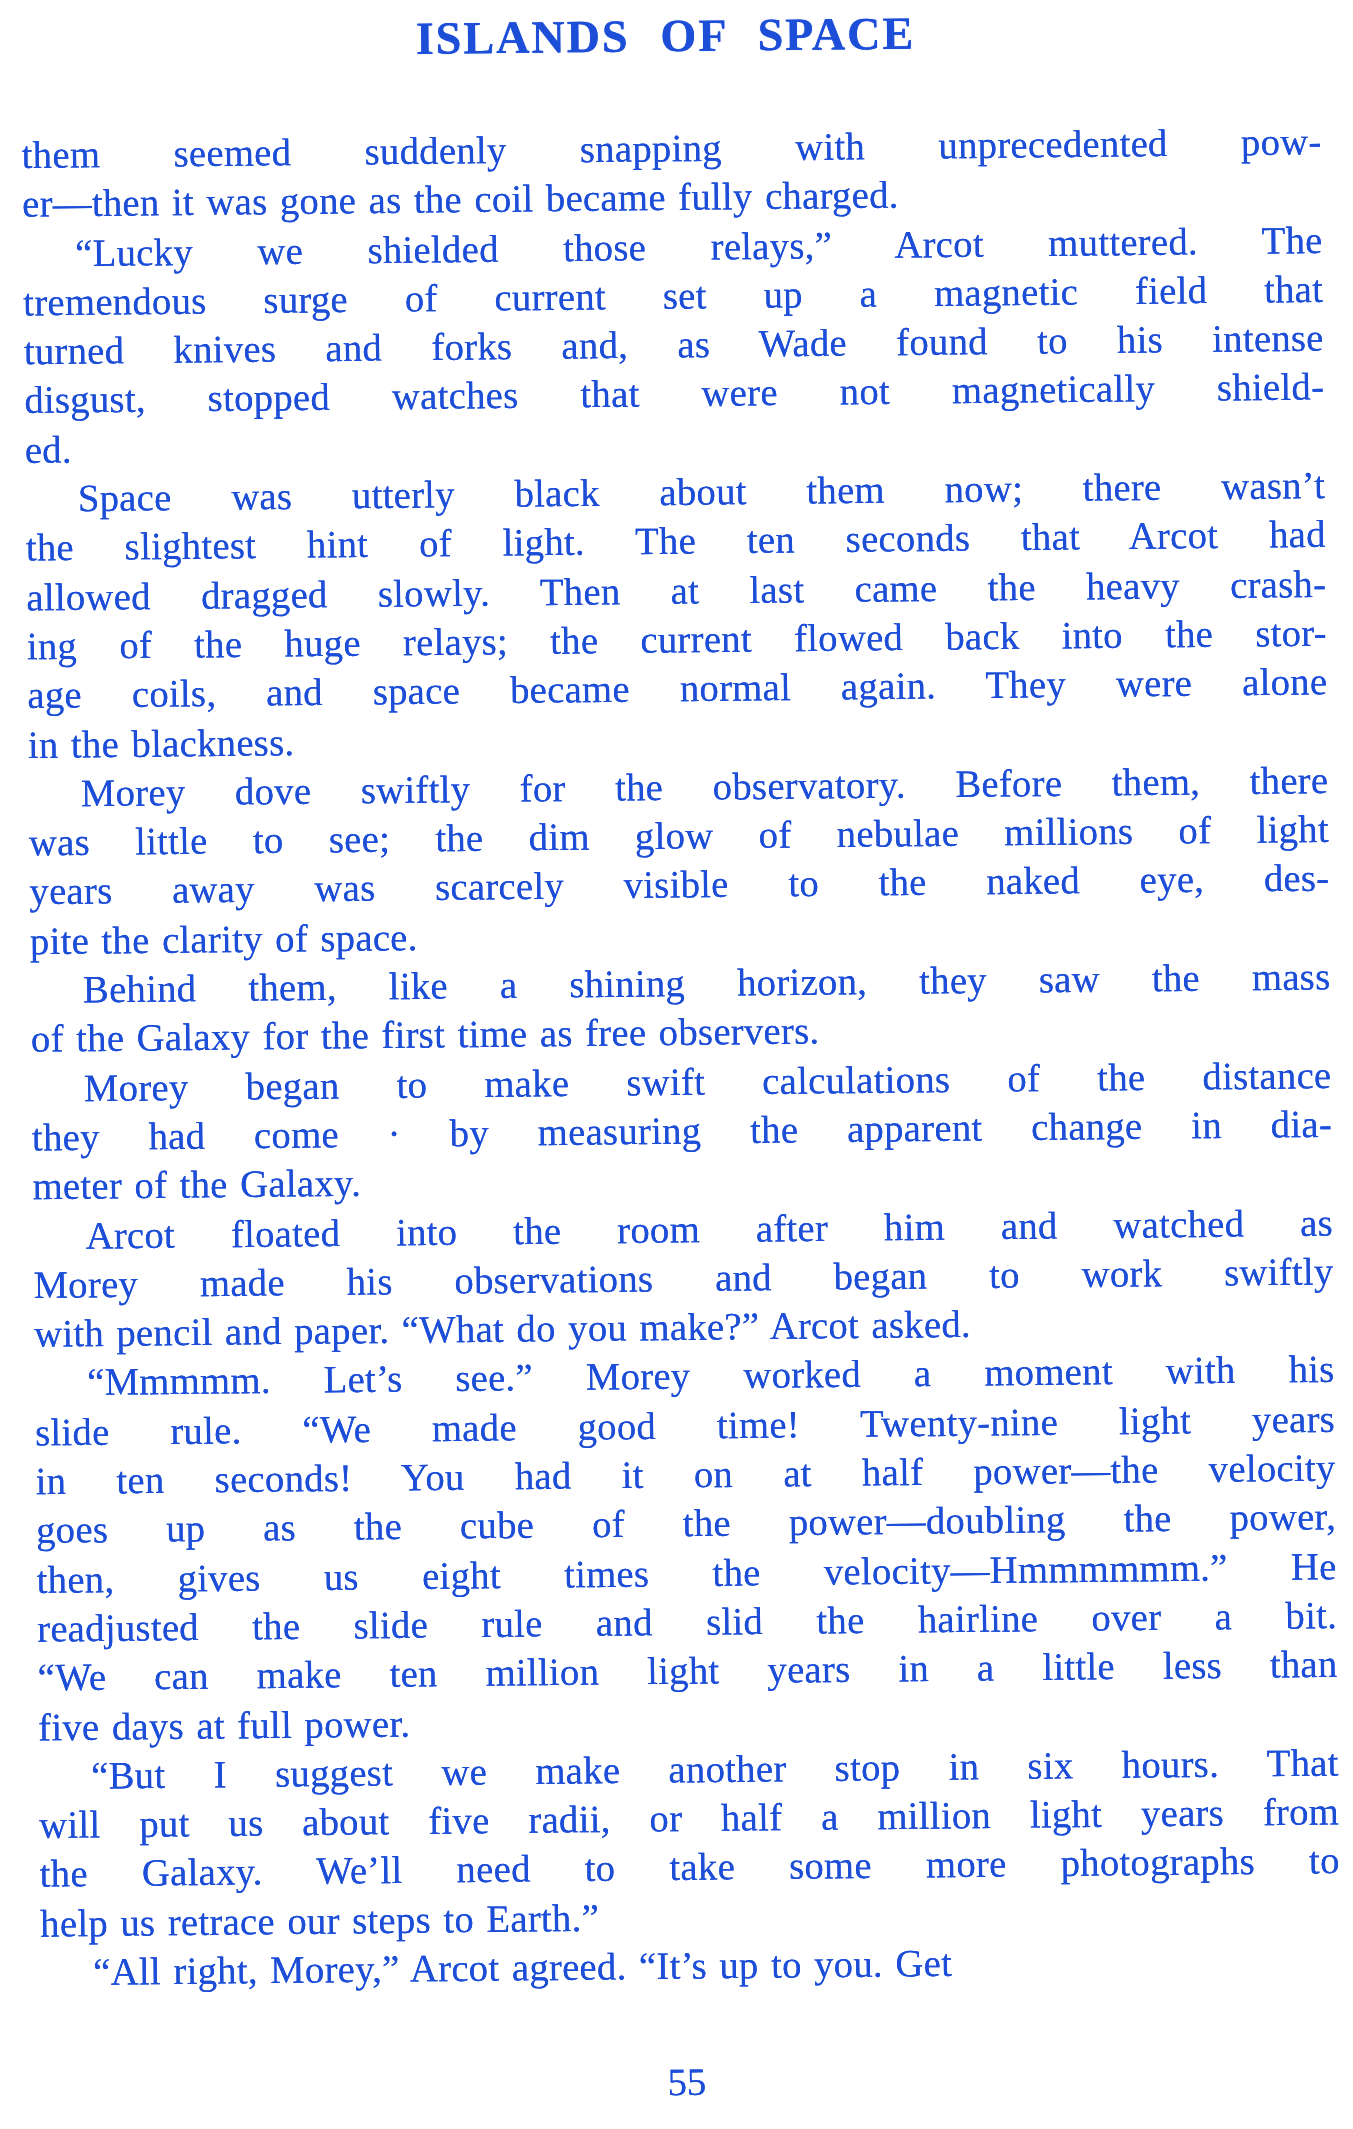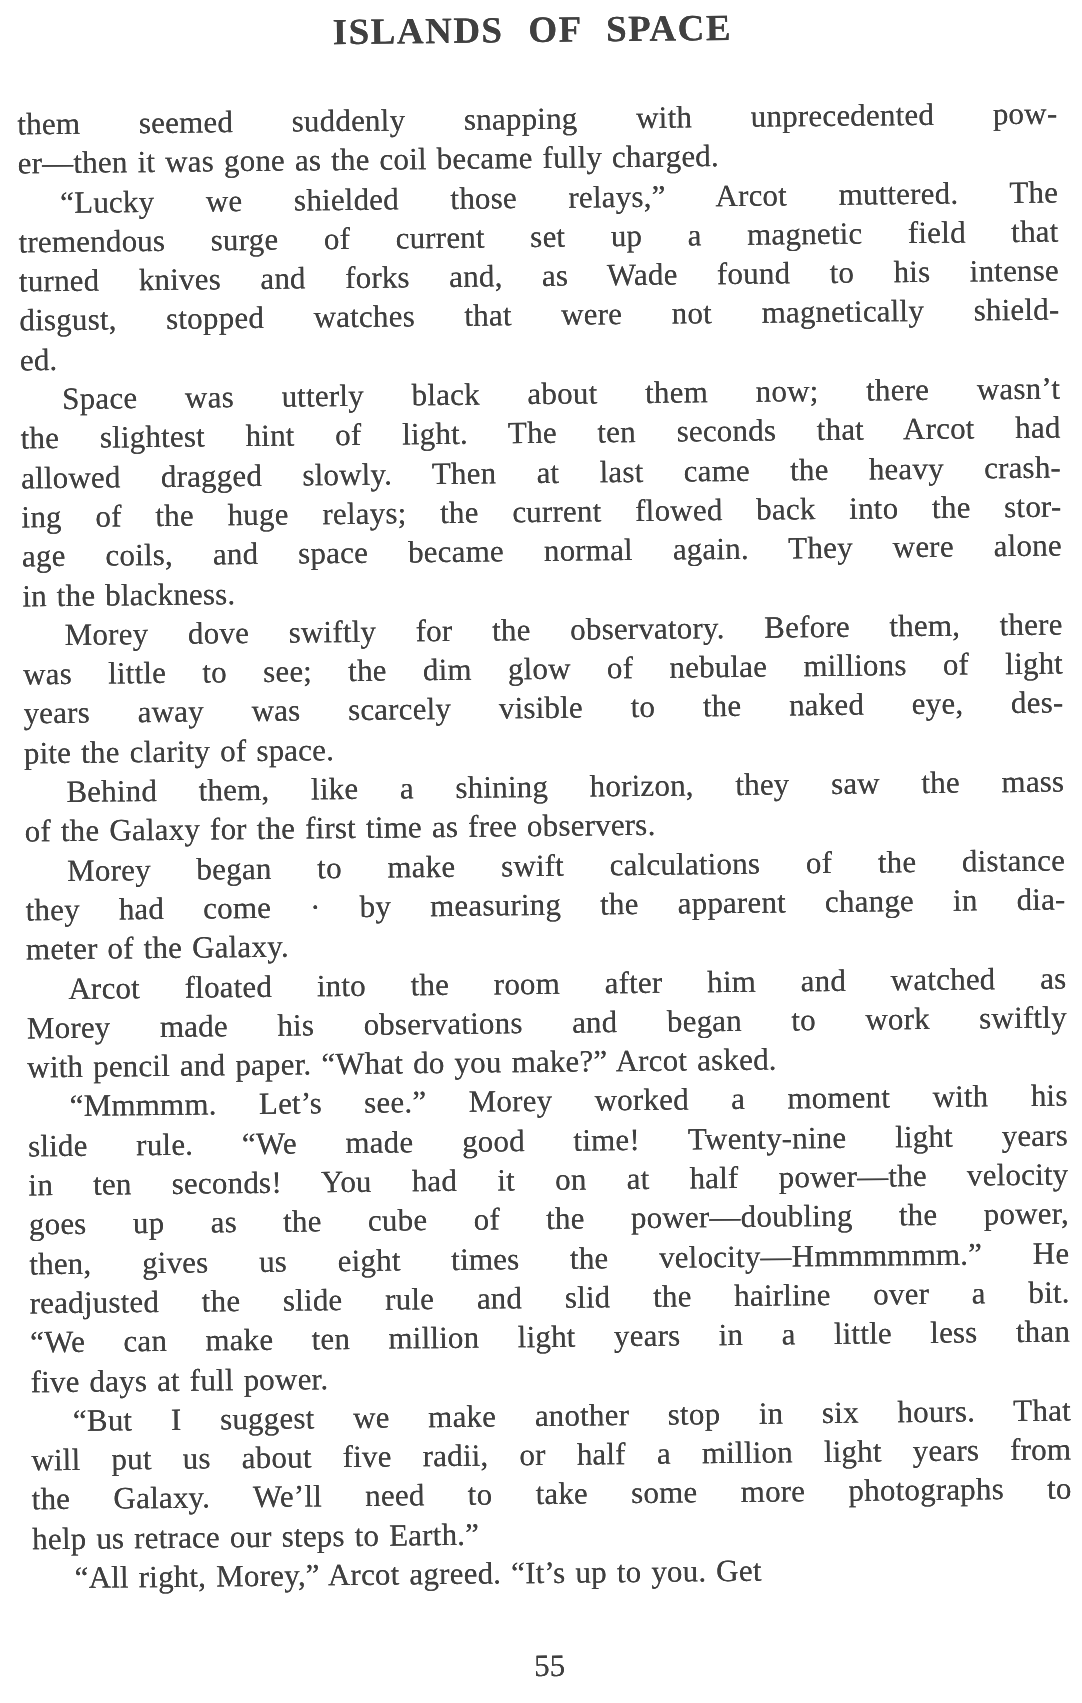--- a/index.html
+++ b/index.html
@@ -7,21 +7,21 @@
     padding: 0;
     background: #ffffff;
   }
   .page {
     position: relative;
     width: 1082px;
     height: 1703px;
     background: #ffffff;
     overflow: hidden;
     font-family: "Liberation Serif", serif;
-    color: #404040;
+    color: #1d4ed8;
   }
   
   .scan {
     position: absolute;
     inset: 0;
     transform: rotate(-0.6deg);
     transform-origin: 50% 50%;
   }
   .running-head {
     position: absolute;

